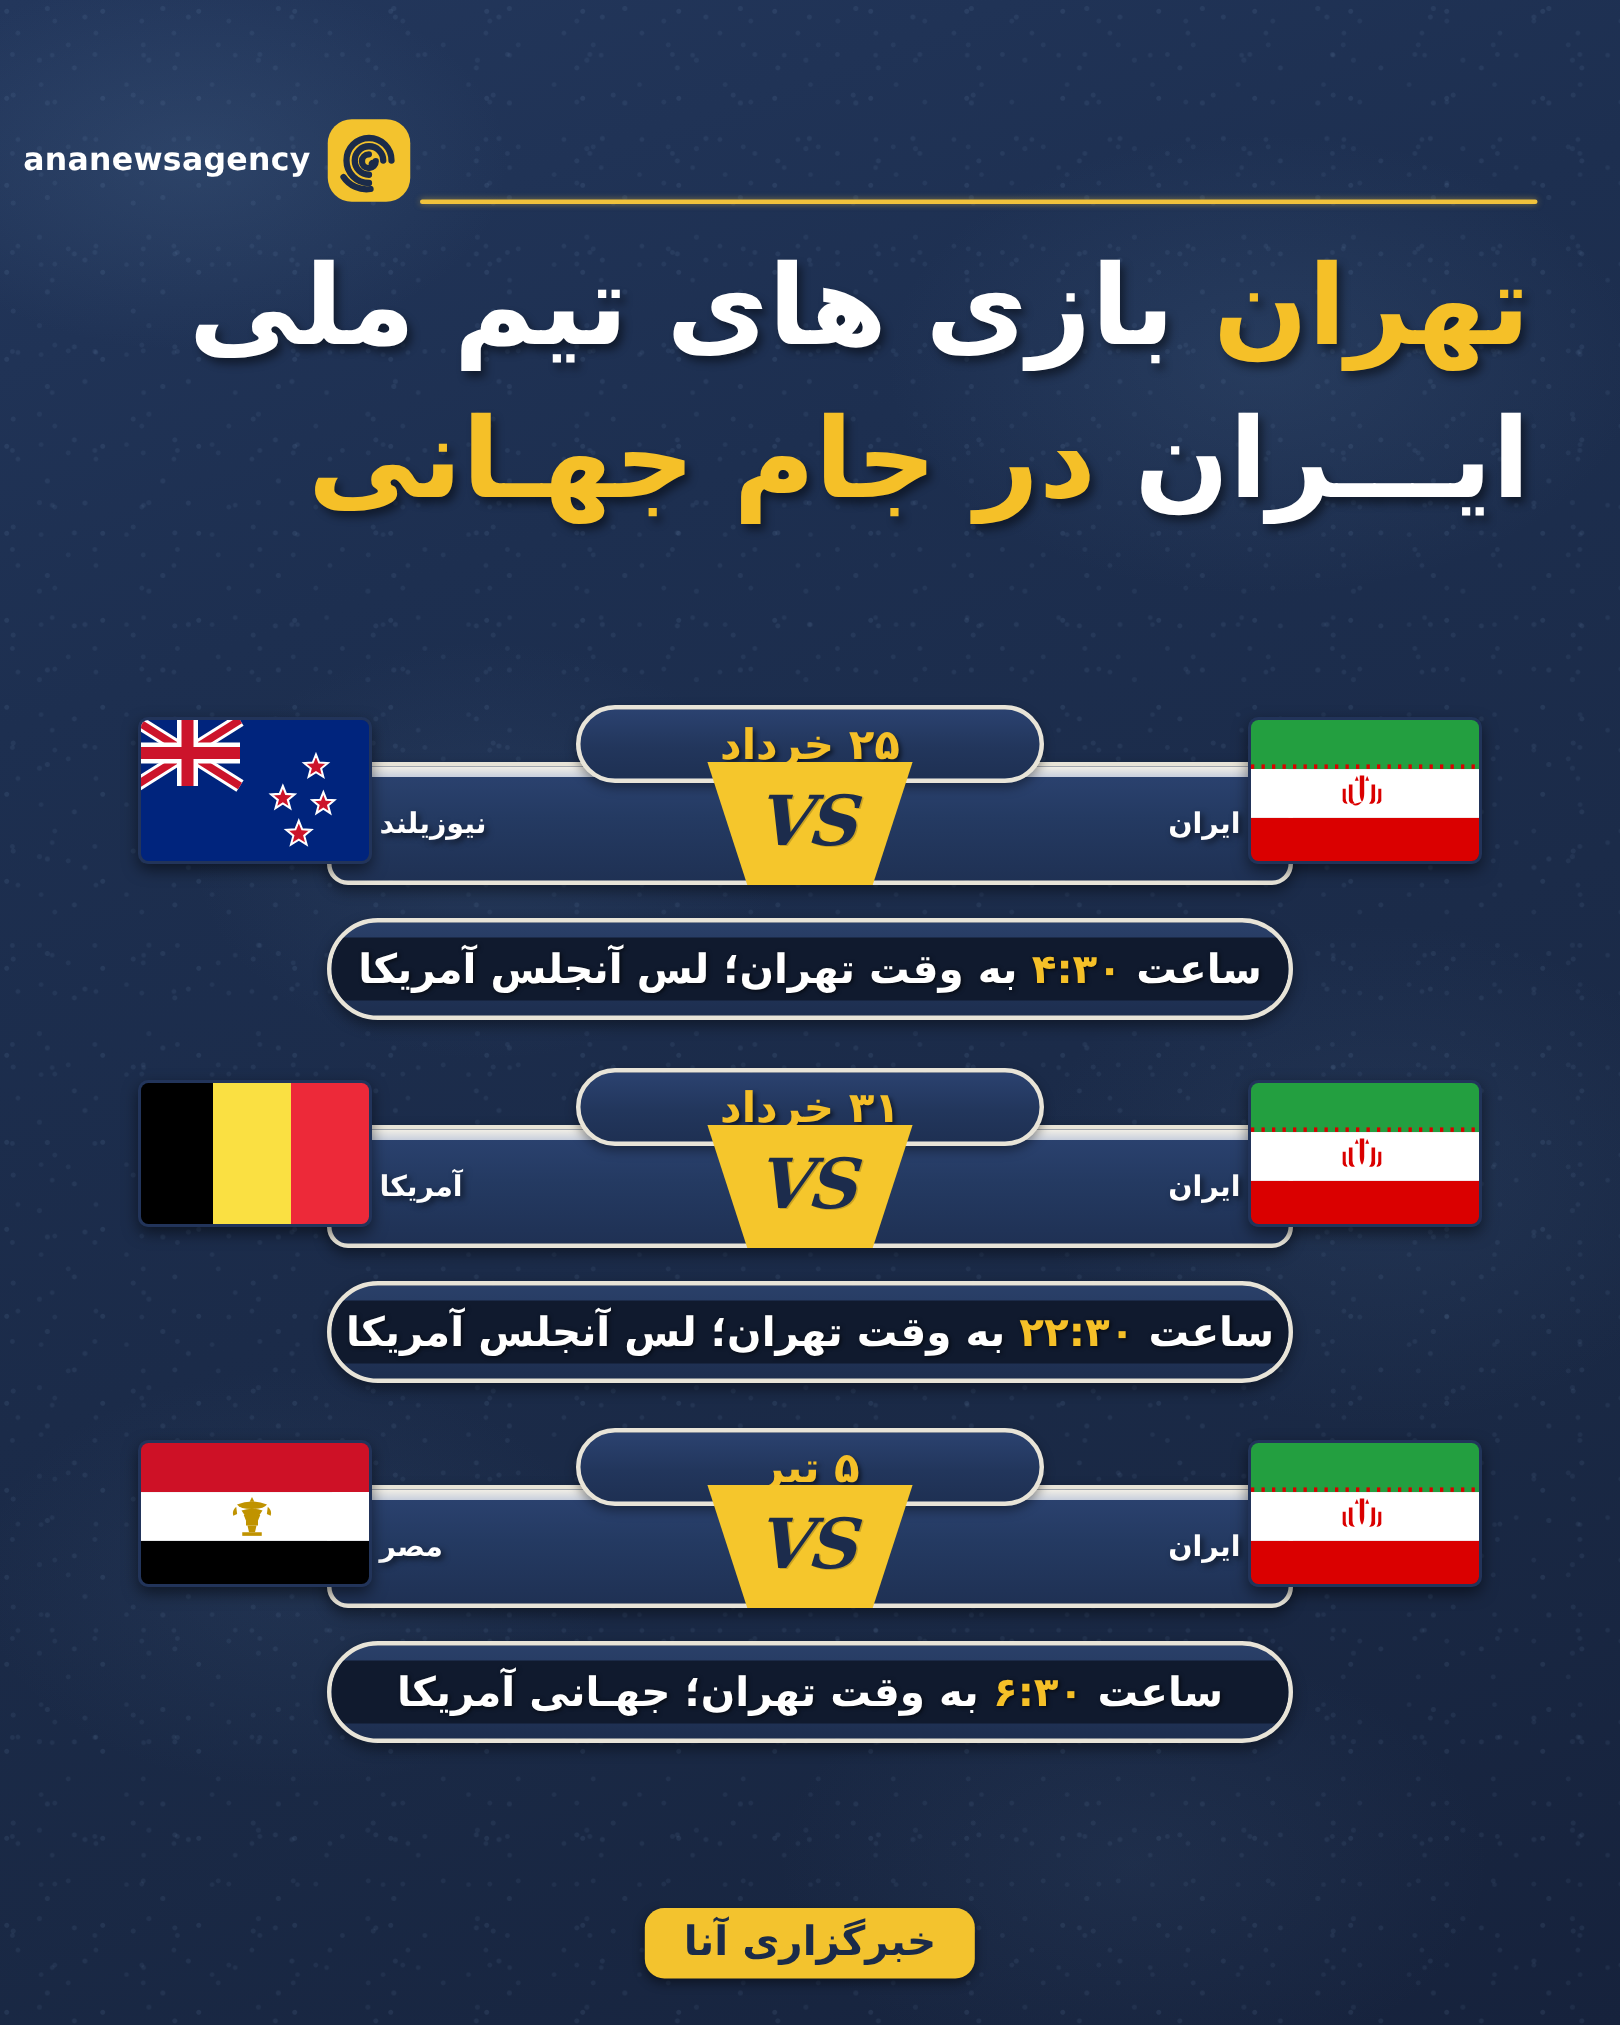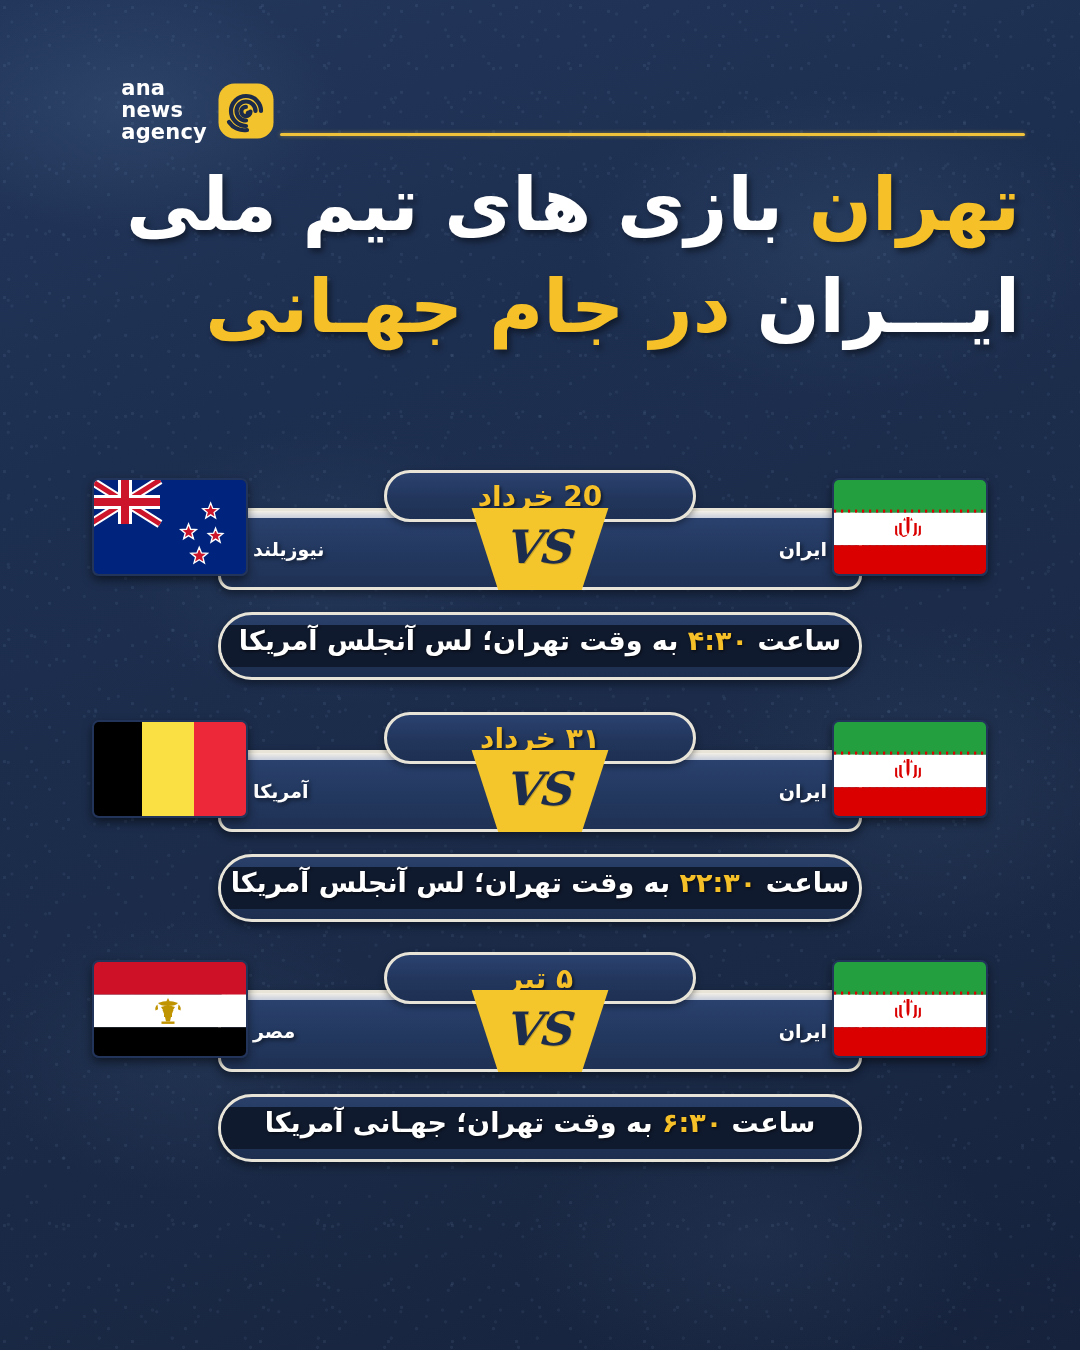--- a/index.html
+++ b/index.html
@@ -54,21 +54,21 @@
   
   #header { position:absolute; top:78px; left:0; width:1080px; height:80px; }
 
   #logo-block {
     position:absolute; right:calc(1080px - 275px); top:0;
     display:flex; flex-direction:row-reverse; align-items:center; gap:10px;
     direction:ltr;
   }
   #logo-mark { width:58px; height:58px; flex:0 0 58px; }
   #logo-words {
-    display:flex; flex-direction:column; justify-content:center;
+    display:flex; justify-content:center;
     font-family:"DejaVu Sans","Liberation Sans",sans-serif;
     color:#ffffff; font-size:21px; font-weight:700;
     line-height:1.04; letter-spacing:.2px;
   }
   #logo-words span:first-child { color:#ffffff; }
 
   #header-rule {
     position:absolute; left:280px; right:55px; top:55px;
     height:3px; background:#f0c23c; border-radius:2px;
     box-shadow:0 0 4px rgba(240,194,60,.5);
@@ -178,21 +178,21 @@
     border:3px solid #e8e4d8;
     border-radius:34px;
     display:flex; align-items:center; justify-content:center;
     box-shadow:0 4px 9px rgba(0,0,0,.42);
     overflow:hidden;
     z-index:3;
   }
   .time-inner {
     width:100%; height:42px;
     background:#101a2e;
-    display:flex; align-items:flex-start; justify-content:center;
+    display:flex; align-items:center; justify-content:center;
     direction:rtl;
   }
   .time-text {
     color:#ffffff; font-size:27px; font-weight:700;
     white-space:nowrap; direction:rtl;
     text-shadow:1px 1px 3px rgba(0,0,0,.7);
   }
   .time-text .hl { color:#f5c028; }
 
   
@@ -242,21 +242,21 @@
     </span>
     <span class="title-line" id="title-line-2">
       <span class="t-white">ایـــران</span>
       <span class="t-yellow">در جام جهـانی</span>
     </span>
   </div>
 
   <div class="match" id="match-0">
 
     <div class="date-pill">
-      <span class="date-text">20 خرداد</span>
+      <span class="date-text">۲۵ خرداد</span>
     </div>
 
     <div class="team-bar">
       <span class="team-name team-home">ایران</span>
       <span class="team-name team-away">نیوزیلند</span>
     </div>
 
     <div class="vs-badge">
       <span class="vs-glyph">VS</span>
     </div>
@@ -566,14 +566,17 @@
       <div class="time-inner">
         <span class="time-text">
           <span>ساعت</span>
           <span class="hl">۶:۳۰</span>
           <span>به وقت تهران؛ جهـانی آمریکا</span>
         </span>
       </div>
     </div>
   </div>
 
+  <div id="footer">
+    <span id="footer-text">خبرگزاری آنا</span>
+  </div>
 
 </div>
 
 </body></html>

